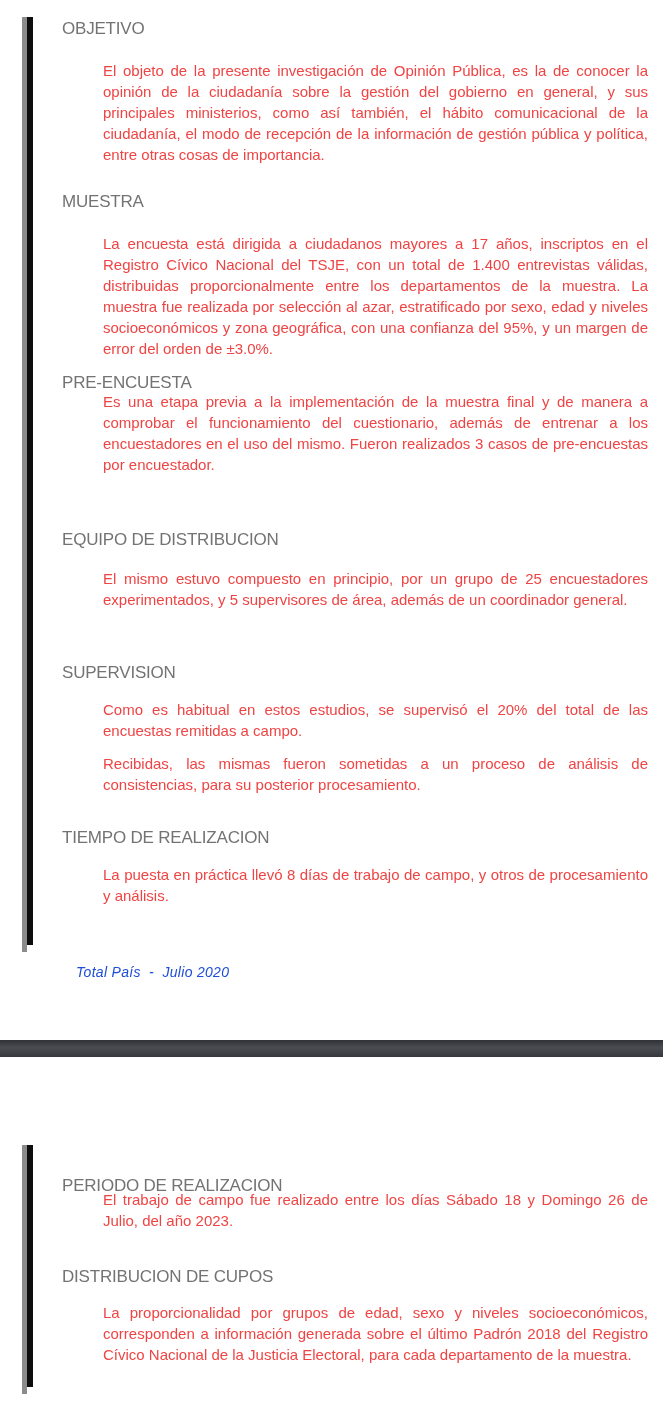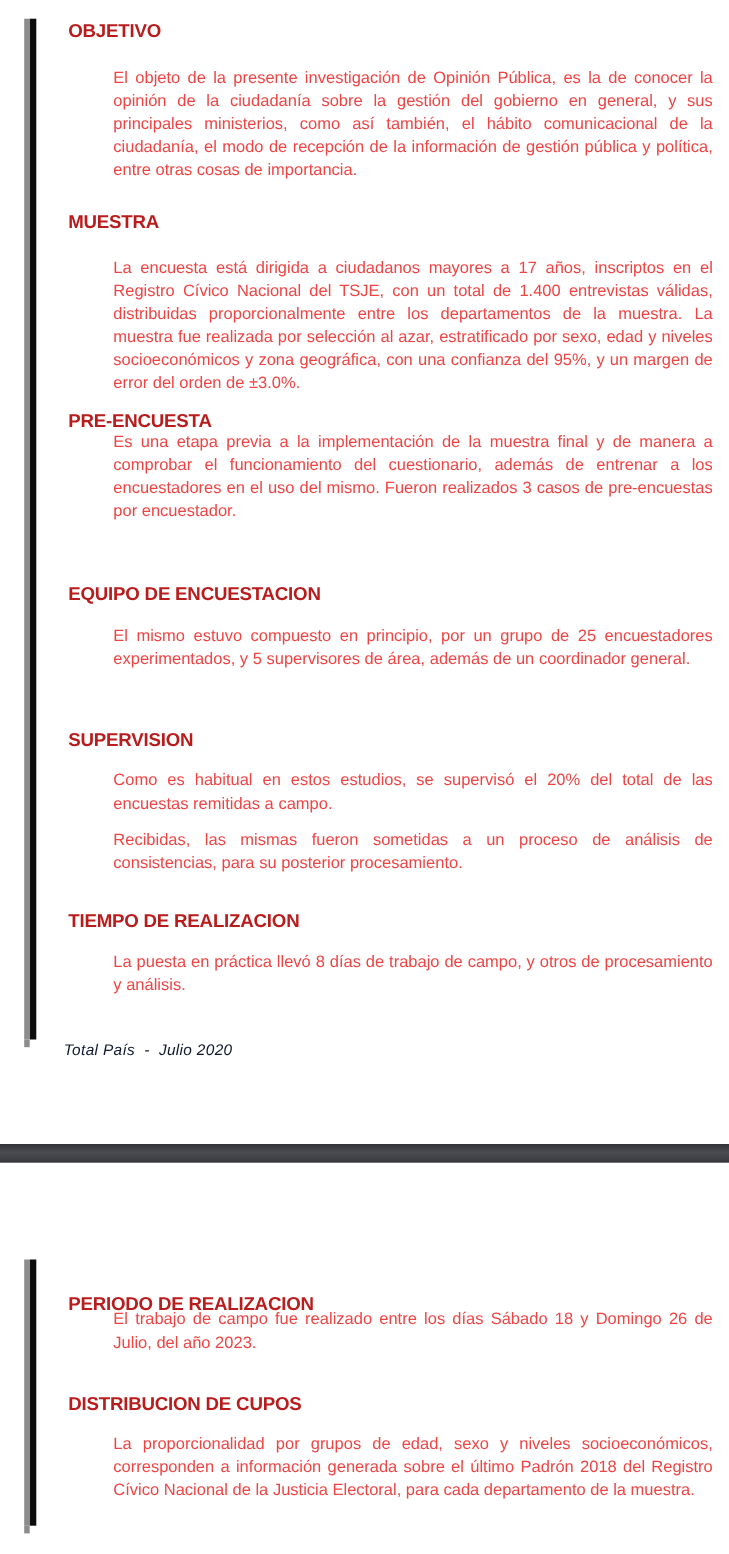--- a/index.html
+++ b/index.html
@@ -10,30 +10,30 @@
   }
   .vrule{
     position:absolute;left:22px;width:11px;
     background:linear-gradient(to right,#8c8c8c 0,#8c8c8c 45%,#0d0d0d 45%,#0d0d0d 100%);
   }
   .vrule .tail{
     position:absolute;left:0;bottom:-7px;width:5px;height:7px;background:#8c8c8c;
   }
   .hd{
     position:absolute;left:62px;margin:0;
-    font-size:17px;font-weight:bold;letter-spacing:-0.2px;color:#b91c1c;
+    font-size:17px;font-weight:normal;letter-spacing:-0.2px;color:#737373;
     white-space:nowrap;
   }
   .bd{
     position:absolute;left:103px;width:545px;margin:0;
     font-size:15px;line-height:21px;text-align:justify;color:#ef4444;
   }
   .footer-note{
-    position:absolute;left:58px;top:946px;margin:0;
-    font-size:14px;font-style:italic;color:#0f172a;white-space:pre;
+    position:absolute;left:58px;top:946px;margin:18px;
+    font-size:14px;font-style:italic;color:#1d4ed8;white-space:pre;
     letter-spacing:0.3px;
   }
   .separator{
     position:absolute;left:0;top:1040px;width:663px;height:17px;
     background:linear-gradient(to bottom,#303237 0,#4a4c52 45%,#36383d 100%);
   }
   b{font-weight:normal;}
 </style>
 </head>
 <body>
@@ -44,21 +44,21 @@
 
 <h2 class="hd" style="top:19px">OBJETIVO</h2>
 <p class="bd" style="top:60px">El objeto de la presente investigación de Opinión Pública, es la de conocer la opinión de la ciudadanía sobre la gestión del gobierno en general, y sus principales ministerios, como así también, el hábito comunicacional de la ciudadanía, el modo de recepción de la información de gestión pública y política, entre otras cosas de importancia.</p>
 
 <h2 class="hd" style="top:192px">MUESTRA</h2>
 <p class="bd" style="top:233px"><span>La encuesta está dirigida a ciudadanos mayores a 17 años, inscriptos en el Registro Cívico Nacional del TSJE, con un total de 1.400 entrevistas válidas, distribuidas proporcionalmente entre los departamentos de la muestra. La muestra fue realizada por selección al azar, estratificado por sexo, edad y niveles socioeconómicos y  zona geográfica, con una confianza del 95%, y un margen de error del orden de  </span><b>±3.0%</b><span>.</span></p>
 
 <h2 class="hd" style="top:373px">PRE-ENCUESTA</h2>
 <p class="bd" style="top:391px">Es una etapa previa a la implementación de la muestra final y de manera a comprobar el funcionamiento del cuestionario, además de entrenar a los encuestadores en el uso del mismo.  Fueron realizados 3 casos de pre-encuestas por encuestador.</p>
 
-<h2 class="hd" style="top:530px">EQUIPO DE ENCUESTACION</h2>
+<h2 class="hd" style="top:530px">EQUIPO DE DISTRIBUCION</h2>
 <p class="bd" style="top:568px">El mismo estuvo compuesto en principio, por un grupo de 25 encuestadores experimentados, y 5 supervisores de área, además de un coordinador general.</p>
 
 <h2 class="hd" style="top:663px">SUPERVISION</h2>
 <p class="bd" style="top:699px">Como es habitual en estos estudios, se supervisó el 20% del total de las encuestas remitidas a campo.</p>
 <p class="bd" style="top:753px">Recibidas, las mismas fueron sometidas a un proceso de análisis de consistencias, para su posterior procesamiento.</p>
 
 <h2 class="hd" style="top:828px">TIEMPO DE REALIZACION</h2>
 <p class="bd" style="top:864px">La puesta en práctica llevó 8 días de trabajo de campo, y otros de procesamiento y análisis.</p>
 
 <p class="footer-note">Total País  -  Julio 2020</p>

